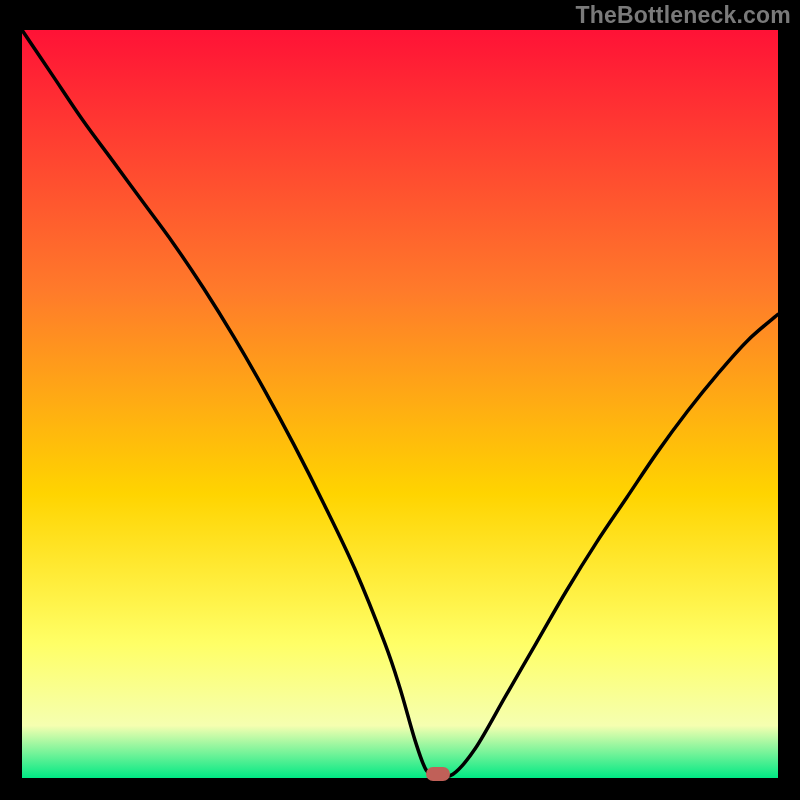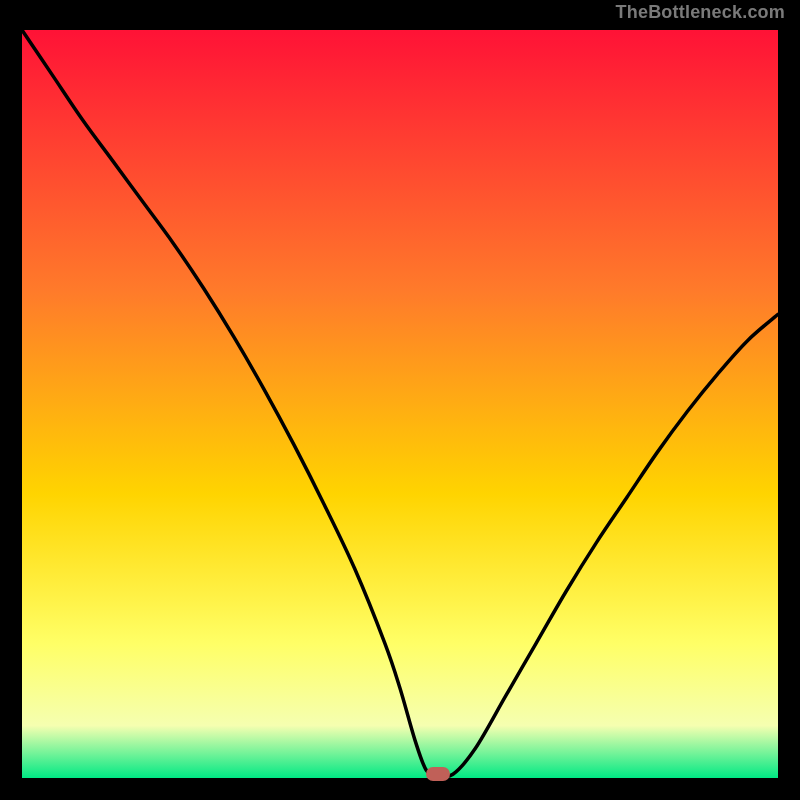--- a/index.html
+++ b/index.html
@@ -13,23 +13,23 @@
   }
   .frame {
     position: relative;
     width: 800px;
     height: 800px;
     background: #000;
   }
   .watermark {
     position: absolute;
     top: 2px;
-    right: 15px;
+    right: 9px;
     color: #7a7a7a;
-    font-size: 18px;
+    font-size: 23px;
     font-weight: 600;
     letter-spacing: 0.2px;
     z-index: 10;
     text-align: right;
   }
   .plot-outer {
     position: absolute;
     left: 22px;
     top: 30px;
     width: 756px;

